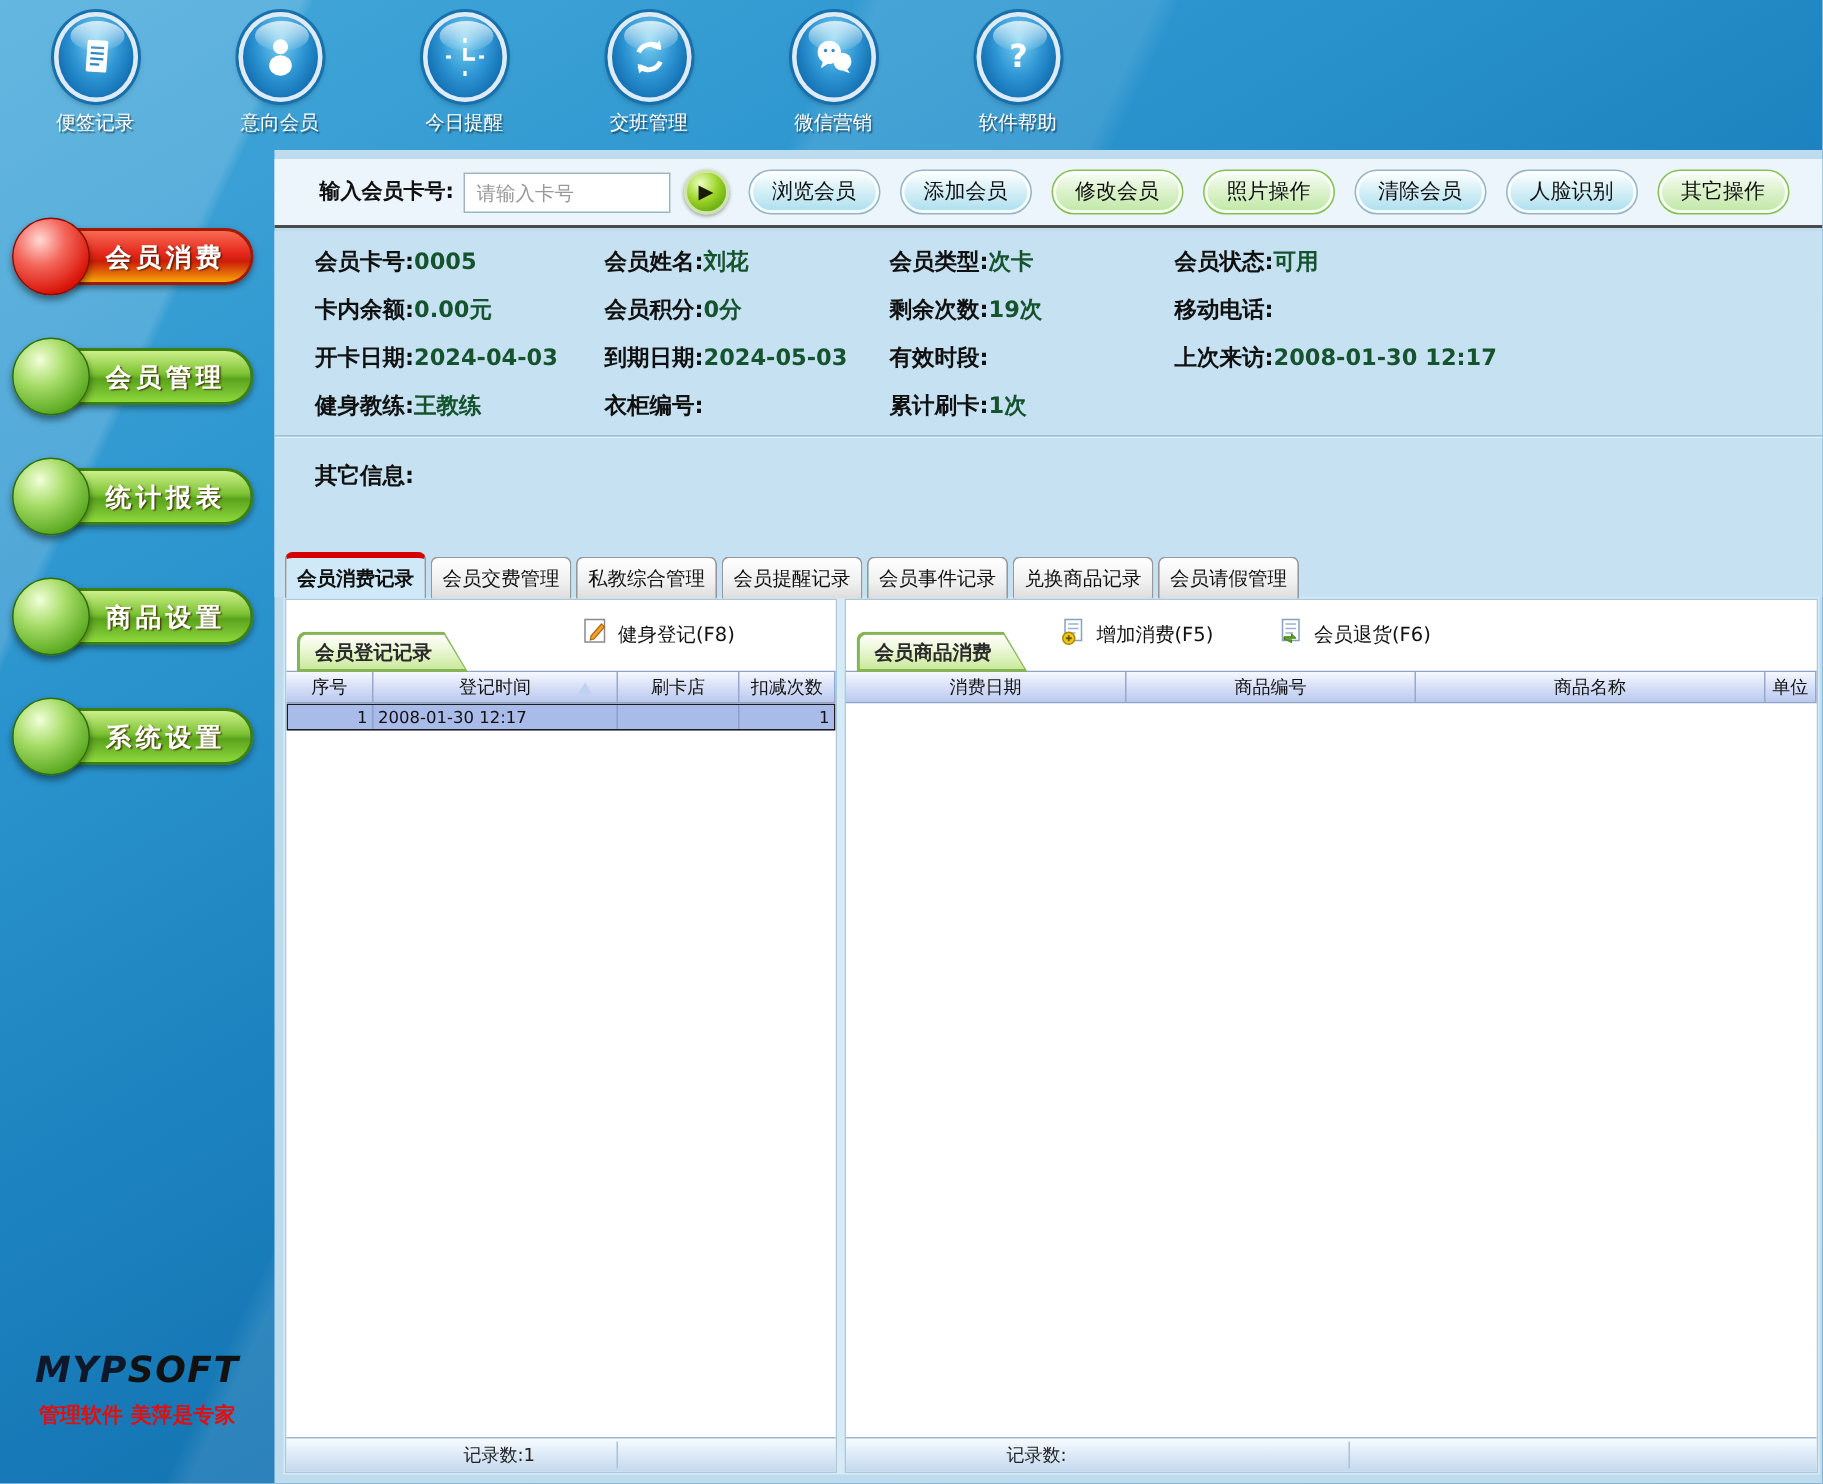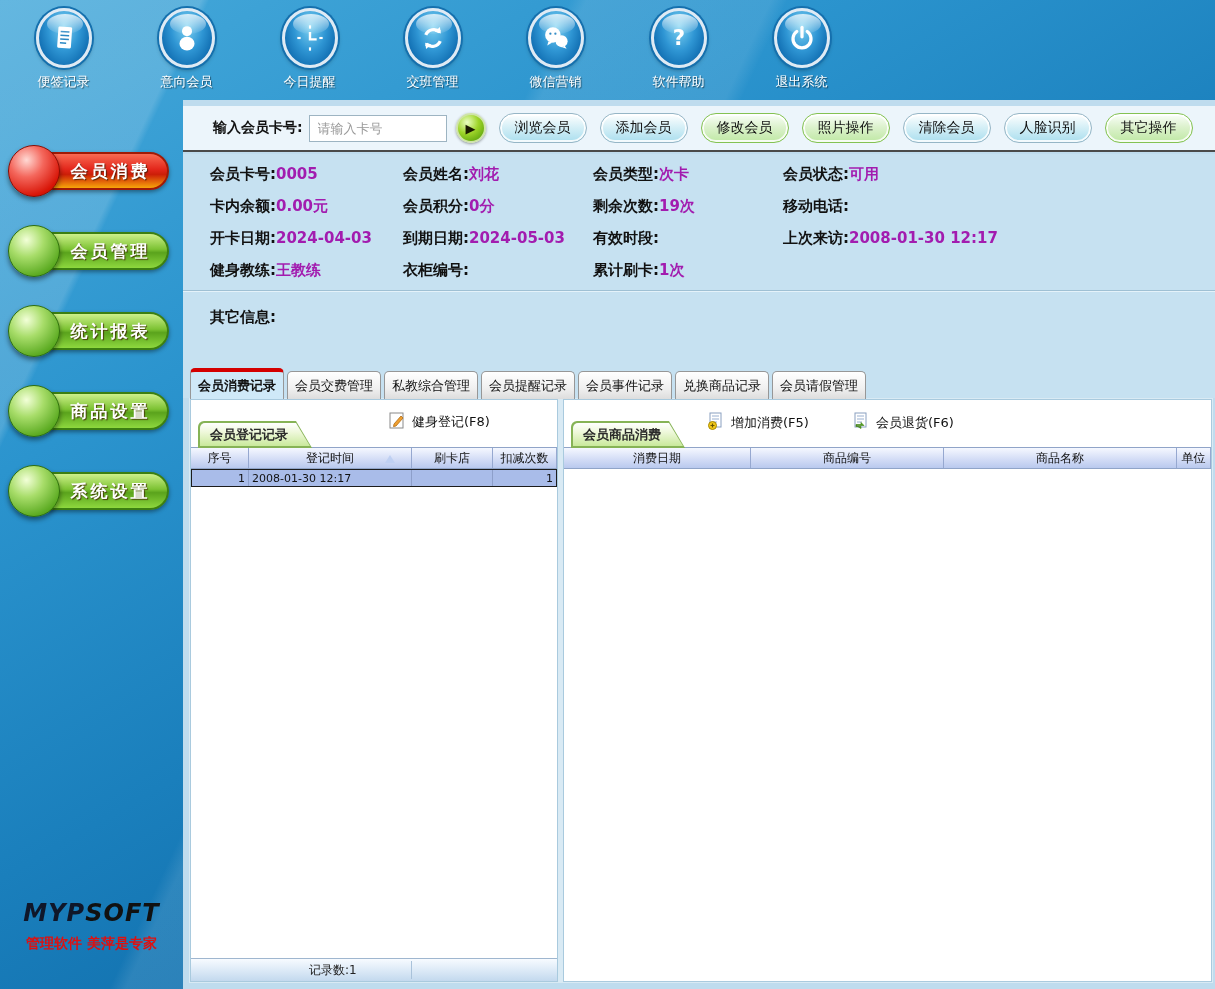--- a/index.html
+++ b/index.html
@@ -54,21 +54,21 @@
     color:#1a1a00; font-size:13px; box-shadow:0 1px 3px rgba(0,0,0,.4); }
   .act-btn { height:30px; margin-left:13px; padding:0 15px; border-radius:15px; font-size:14px; color:#111;
     display:flex; align-items:center; cursor:pointer; box-shadow:inset 0 0 0 2px rgba(255,255,255,.85); }
   .act-btn.cyan  { border:1px solid #96b6c6; background:linear-gradient(180deg,#ffffff 0%,#d7f0f7 45%,#aadeee 100%); }
   .act-btn.green { border:1px solid #84c252; background:linear-gradient(180deg,#fbfffb 0%,#ddf2ce 45%,#bfe8a4 100%); }
 
   .info-area { position:absolute; top:54px; left:0; width:100%; height:244px; background:#c6e1f1; }
   .info-grid { position:absolute; top:4px; left:27px; right:4px; display:grid;
     grid-template-columns:193px 190px 190px auto; grid-auto-rows:32px; align-items:center; }
   .info-cell { font-size:15px; font-weight:bold; color:#111; white-space:nowrap; }
-  .info-val { color:#a21caf; }
+  .info-val { color:#14532d; }
   .other-row { position:absolute; top:136px; left:0; right:0; bottom:0;
     border-top:1px solid #9fc0d4; box-shadow:inset 0 1px 0 #e4f2fa; padding:16px 0 0 27px; }
   .other-label { font-size:15px; font-weight:bold; color:#111; }
 
   .tabbar { position:absolute; top:268px; left:7px; height:31px; display:flex; gap:3px; z-index:4; align-items:flex-end; }
   .tab { height:28px; padding:0 7px; display:flex; align-items:center; font-size:13px; color:#111; cursor:pointer;
     background:linear-gradient(180deg,#ffffff 0%,#f0f0f0 60%,#dddddd 100%);
     border:1px solid #979797; border-bottom:none; border-radius:5px 5px 0 0; }
   .tab.active { height:31px; background:#cfe9f8; border-top:4px solid #d40000; font-weight:bold; }
 
@@ -172,29 +172,20 @@
       </div>
       <div class="tool-label">微信营销</div>
     </div>
     <div class="tool-item">
       <div class="tool-icon">
         <svg width="30" height="30" viewBox="0 0 24 24">
           <text x="12" y="17.5" text-anchor="middle" font-size="17" font-weight="bold" fill="#fff" font-family="DejaVu Sans,sans-serif">?</text>
         </svg>
       </div>
       <div class="tool-label">软件帮助</div>
-    </div>
-    <div class="tool-item">
-      <div class="tool-icon">
-        <svg width="30" height="30" viewBox="0 0 24 24">
-          <line x1="12" y1="3.5" x2="12" y2="11" stroke="#fff" stroke-width="2.6" stroke-linecap="round"></line>
-          <path d="M7.8 6.8 A7.2 7.2 0 1 0 16.2 6.8" fill="none" stroke="#fff" stroke-width="2.6" stroke-linecap="round"></path>
-        </svg>
-      </div>
-      <div class="tool-label">退出系统</div>
     </div>
   </div>
 
 <div class="sidebar">
   <div class="side-btns">
       <div class="side-btn">
         <div class="side-pill red">会员消费</div>
         <div class="side-orb red"></div>
       </div>
       <div class="side-btn">
@@ -342,16 +333,20 @@
           <span>会员退货(F6)</span>
         </div>
       </div>
       <div class="grid-head" id="rp-head">
           <div class="gh-cell" style="width: 187px; flex: 0 0 auto;">消费日期</div>
           <div class="gh-cell" style="width: 193px; flex: 0 0 auto;">商品编号</div>
           <div class="gh-cell" style="width: 233px; flex: 0 0 auto;">商品名称</div>
           <div class="gh-cell" style="flex: 1 1 0%;">单位</div>
         </div>
       <div class="grid-body" id="rp-body"></div>
+      <div class="p-status">
+        <span class="st-text" style="left:107px;">记录数:</span>
+        <span class="st-div" style="left:335px;"></span>
+      </div>
     </div>
 
   </div>
 </div>
 
 </body></html>

